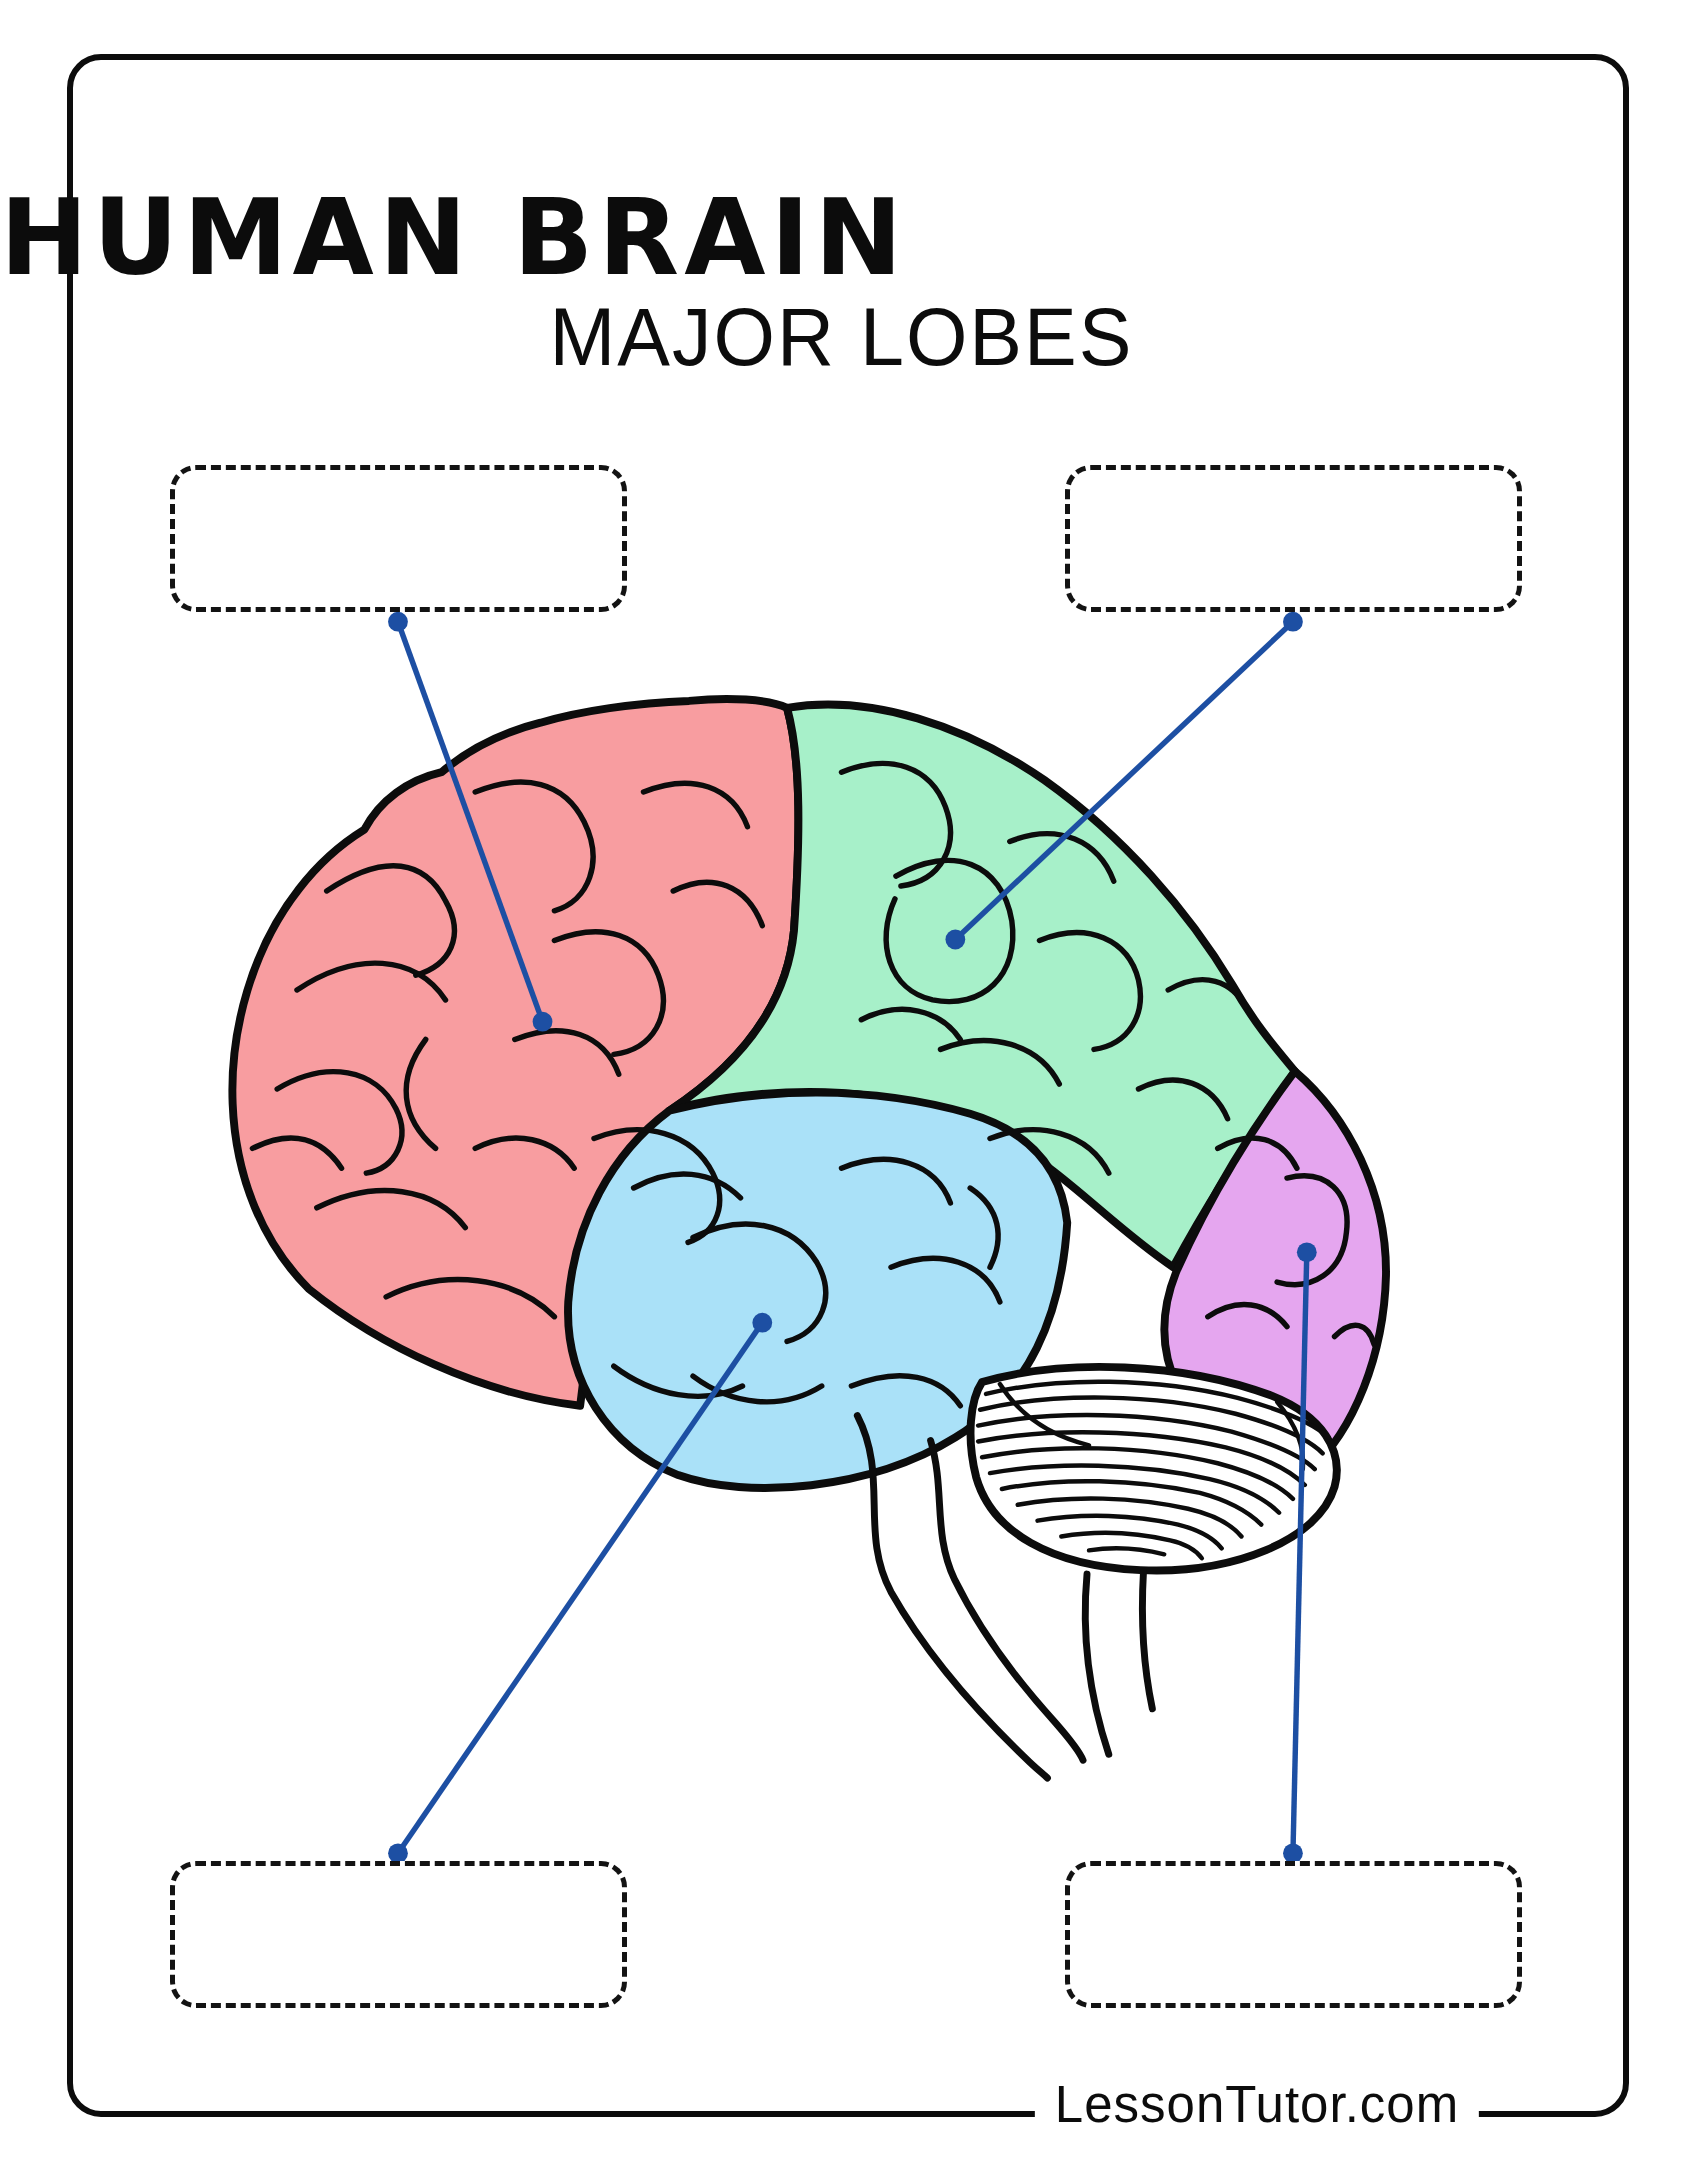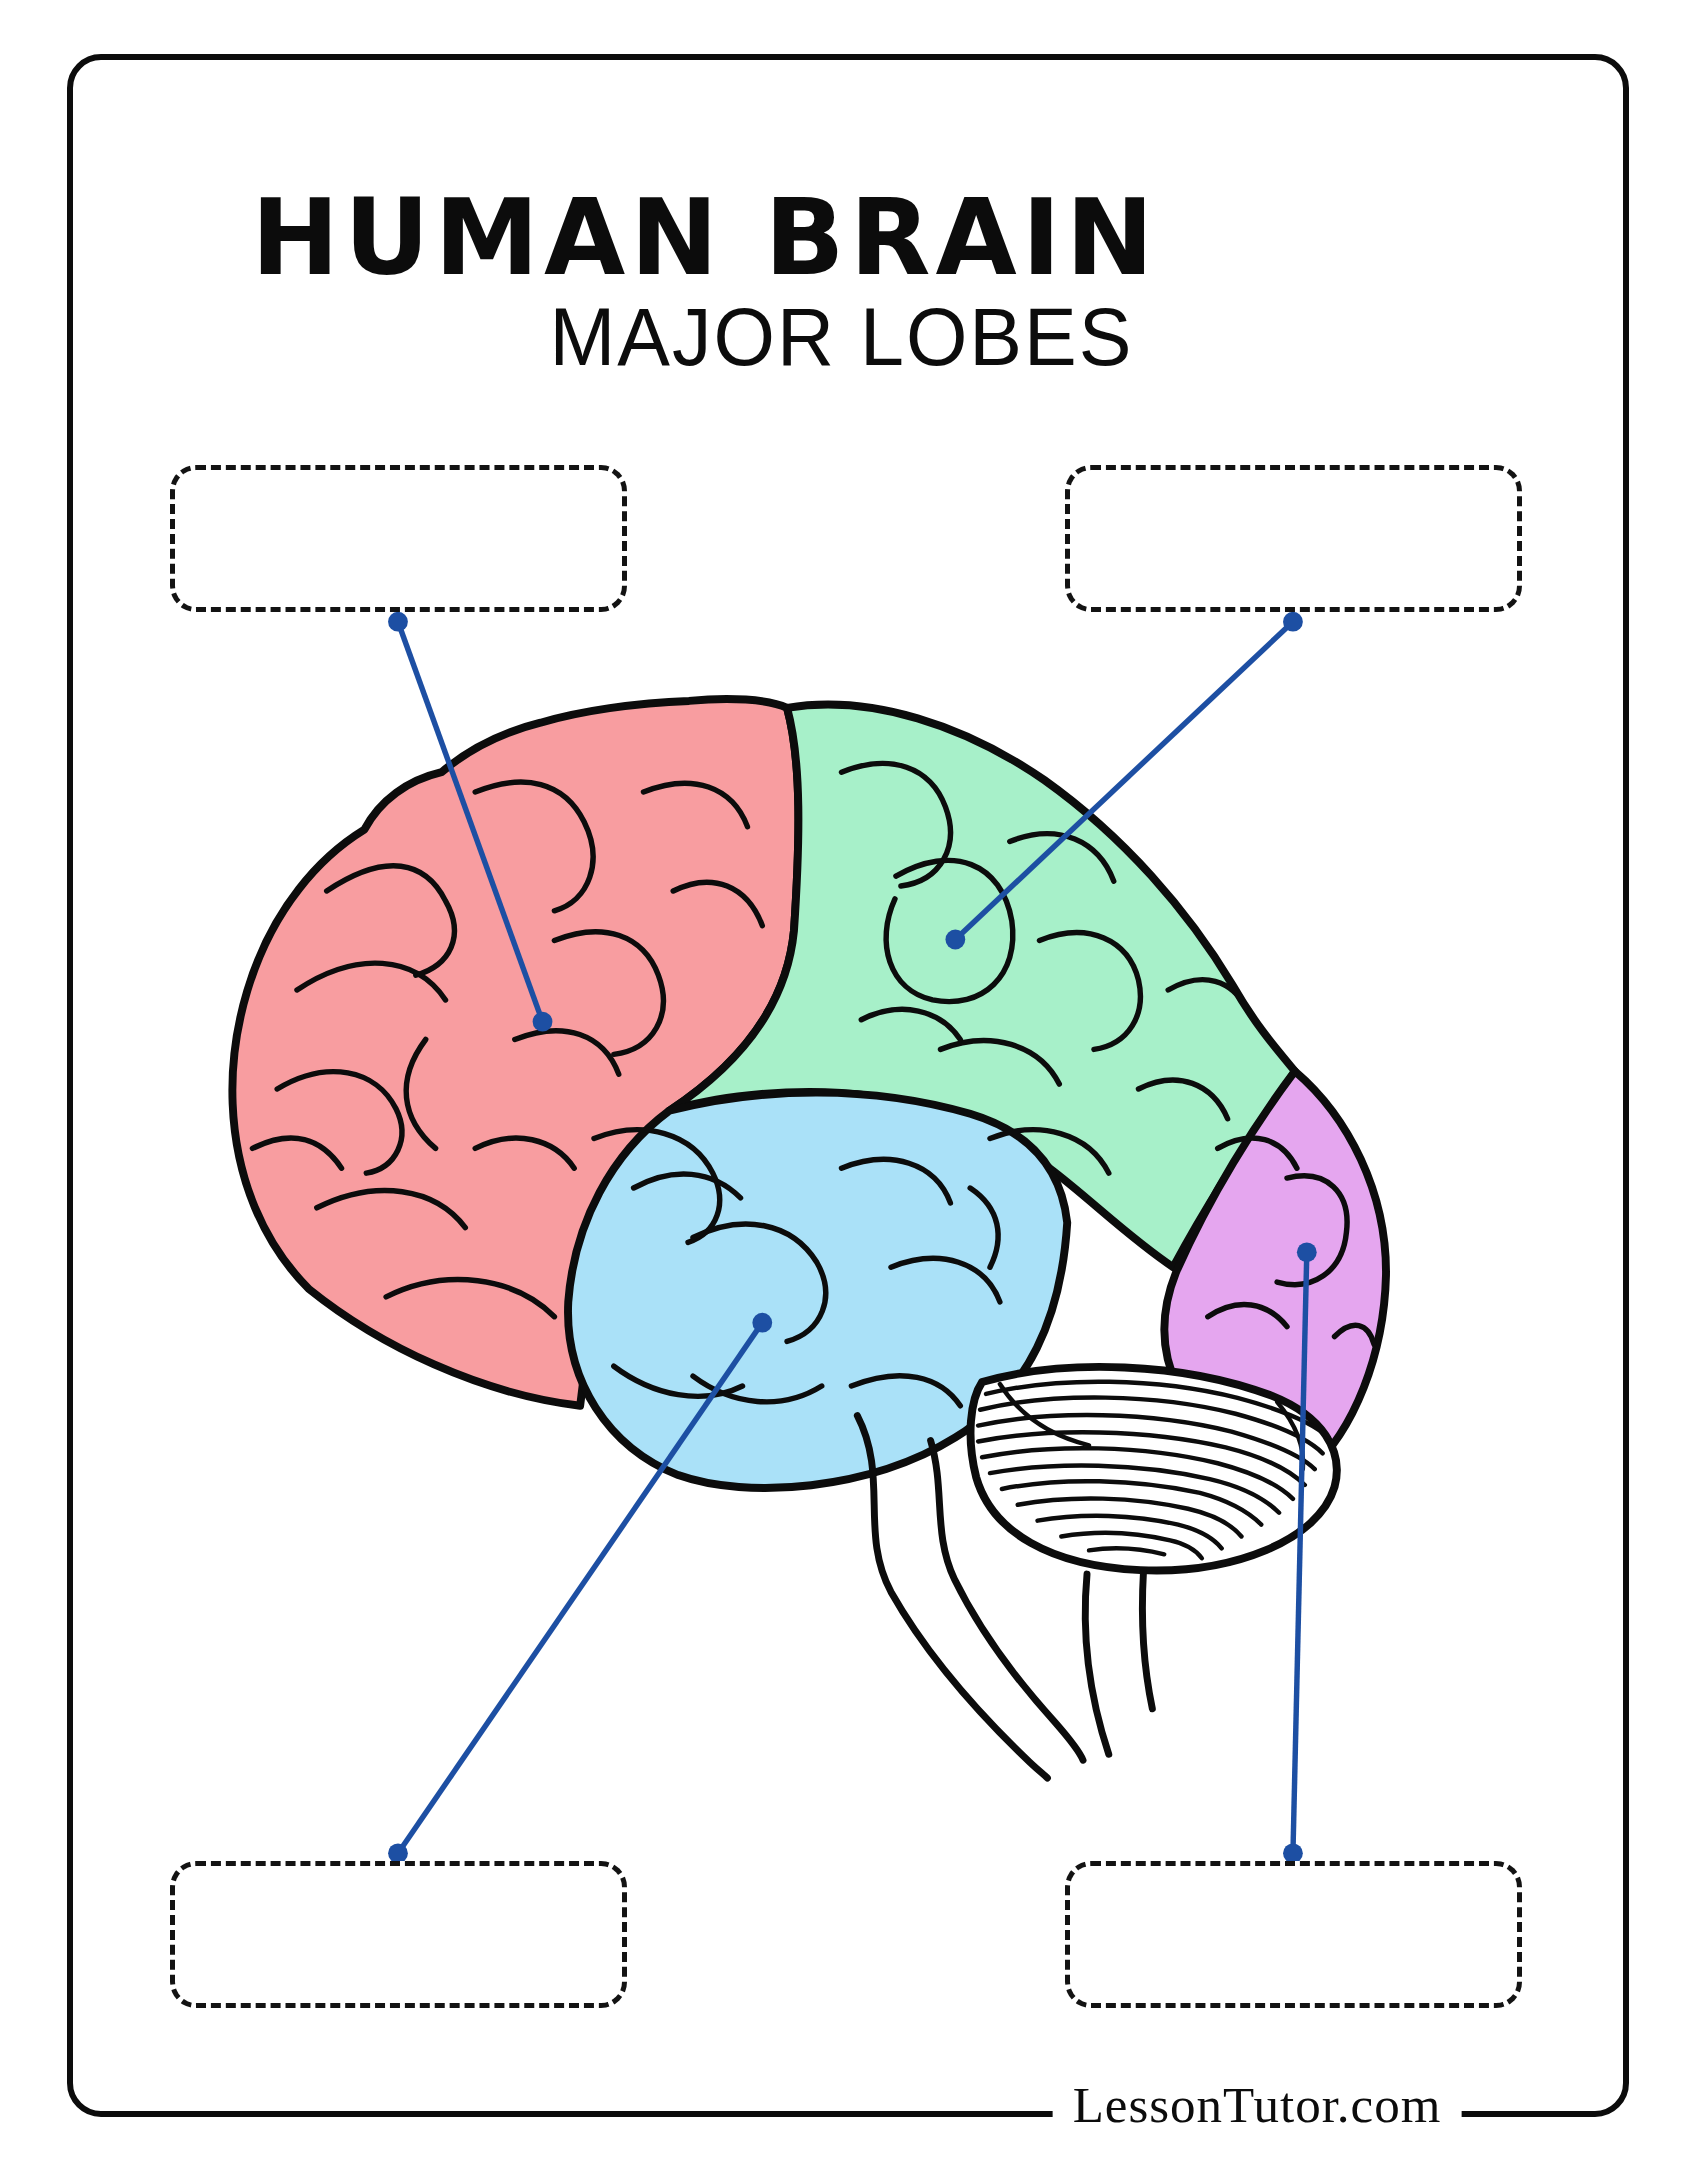--- a/index.html
+++ b/index.html
@@ -1,36 +1,36 @@
 <!DOCTYPE html>
 <html><head>
 <meta charset="utf-8">
 <style>
   html,body{margin:0;padding:0;background:#ffffff;}
   .sheet{position:relative;width:1683px;height:2178px;background:#ffffff;overflow:hidden;
          font-family:"Liberation Sans",sans-serif;}
   .page-border{position:absolute;left:67px;top:54px;width:1550px;height:2051px;
                border:6px solid #0c0c0c;border-radius:34px;}
-  .title{position:absolute;left:0;top:186px;width:1410px;text-align:center;
+  .title{position:absolute;left:0;top:186px;width:1410px;text-align:left;
          font-family:"DejaVu Sans",sans-serif;font-weight:800;font-size:105px;
          letter-spacing:5px;color:#0c0c0c;line-height:1.0;}
   .subtitle{position:absolute;left:0;top:295px;width:1683px;text-align:center;
          font-family:"Liberation Sans",sans-serif;font-weight:400;font-size:79px;
          letter-spacing:2px;color:#0c0c0c;line-height:1.0;
          transform:scaleY(1.04);transform-origin:top center;}
   .answer-box{position:absolute;width:447px;height:137px;background:#ffffff;
          border:5px dashed #131313;border-radius:26px;}
   .answer-box span{display:block;width:100%;height:100%;}
   .box-tl{left:170px;top:465px;}
   .box-tr{left:1065px;top:465px;}
   .box-bl{left:170px;top:1861px;}
   .box-br{left:1065px;top:1861px;}
   .brain-svg{position:absolute;left:0;top:0;width:1683px;height:2178px;}
   .footer{position:absolute;left:1257px;top:2107px;transform:translate(-50%,-54%);
-          background:#ffffff;padding:0 20px;font-family:Liberation Serif, serif;
+          background:#ffffff;padding:0 20px;font-family:Liberation Sans, sans-serif;
           font-size:51px;letter-spacing:1px;color:#0c0c0c;white-space:nowrap;}
   .gyrus{fill:none;stroke:#0c0c0c;stroke-width:5.5;stroke-linecap:round;stroke-linejoin:round;}
   .stripe{fill:none;stroke:#0c0c0c;stroke-width:4.5;stroke-linecap:round;}
   .stem{fill:none;stroke:#0c0c0c;stroke-width:7;stroke-linecap:round;}
   .lobe{stroke:#0c0c0c;stroke-width:8;stroke-linejoin:round;}
   .connector-line{stroke-width:5.5;}
 </style>
 </head>
 <body>
 

